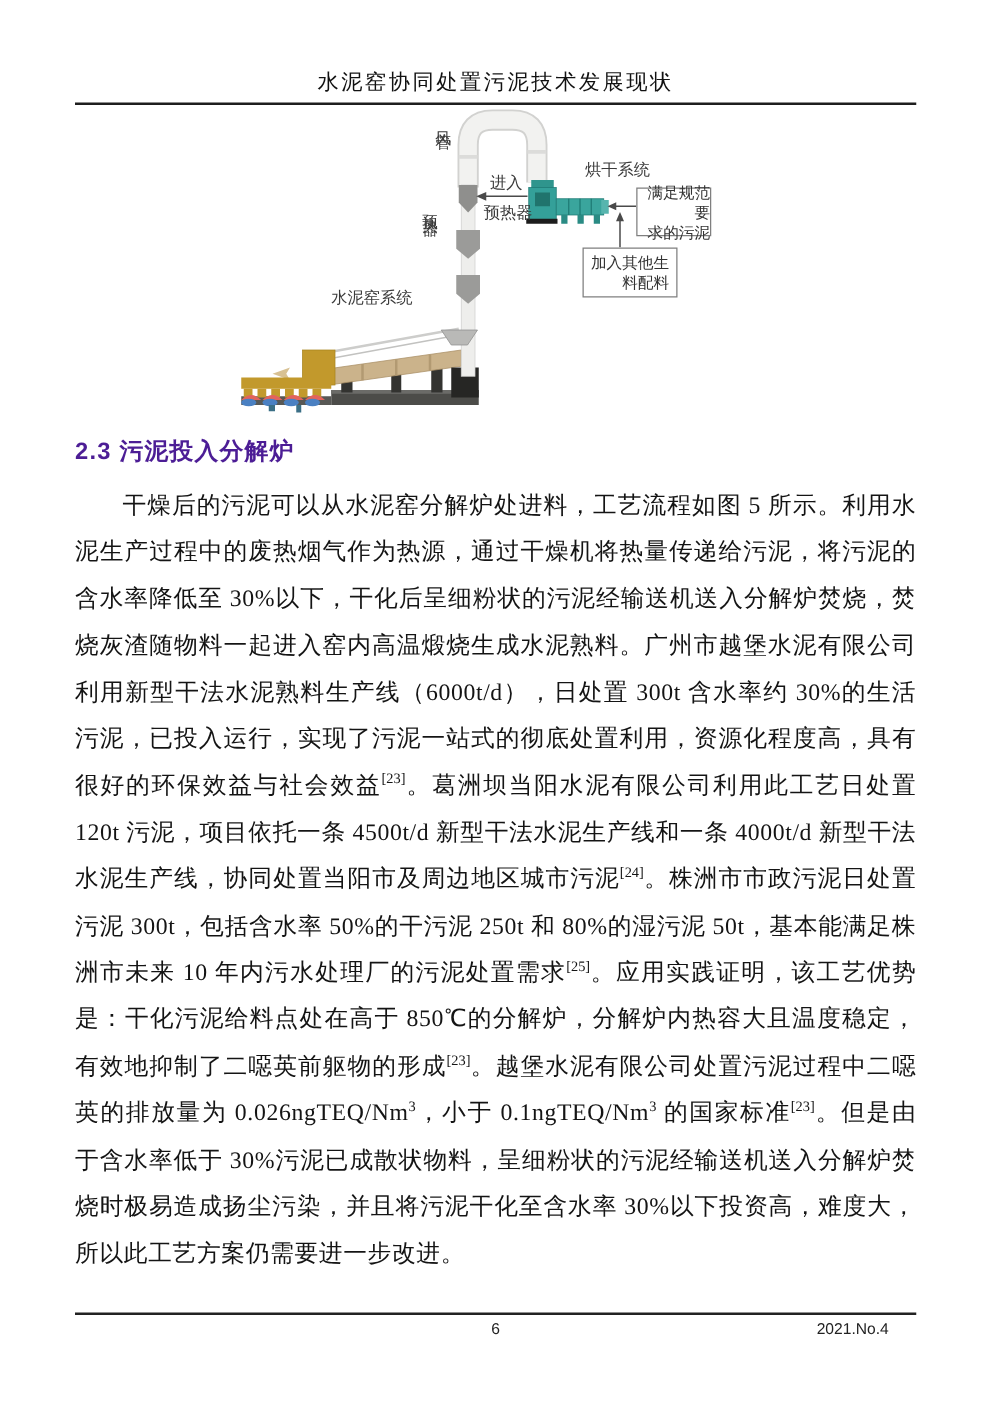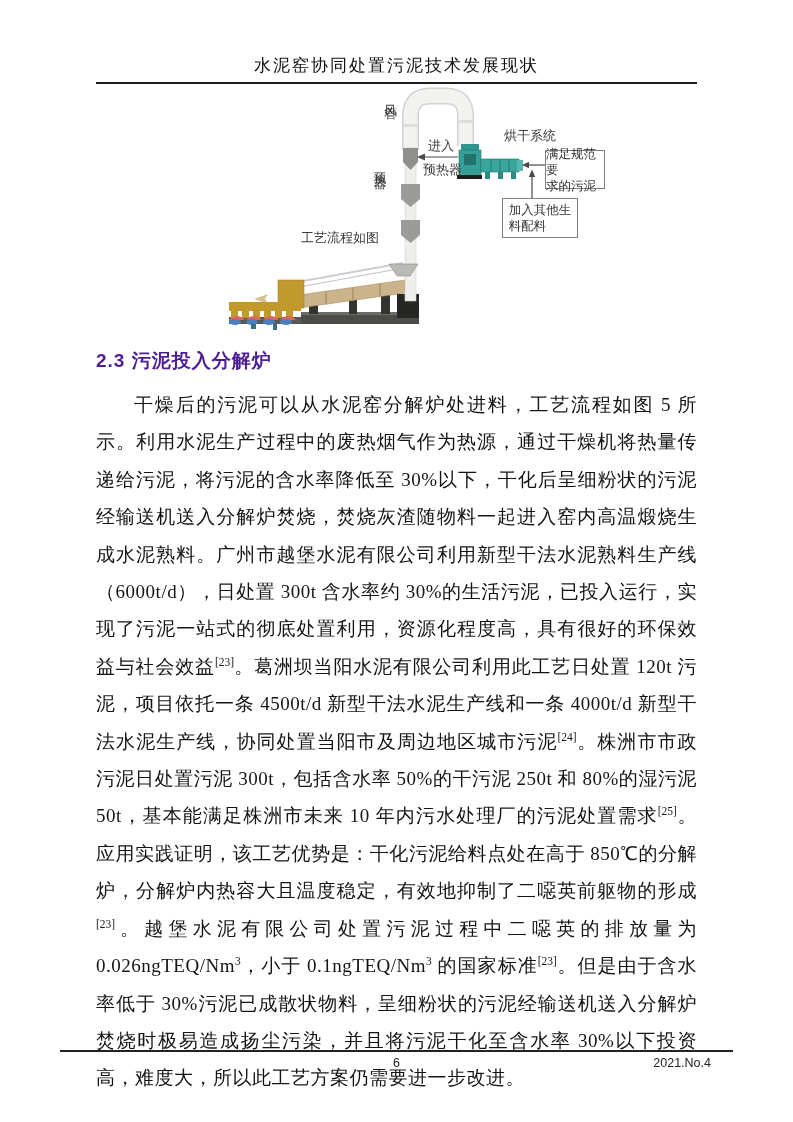--- a/index.html
+++ b/index.html
@@ -6,21 +6,21 @@
   html,body { background:#ffffff; }
   .page {
     position:relative;
     width:793px; height:1122px;
     margin:0 auto;
     background:#ffffff;
     font-family:"Liberation Serif", serif;
     color:#151515;
     overflow:hidden;
   }
-  .content { padding:0 96px; }
+  .content { padding:0 60px; }
 
   
   .header { padding-top:54px; border-bottom:2px solid #1e1e1e; padding-bottom:5px; }
   .header-title {
     text-align:center; font-size:17px; letter-spacing:2px; color:#111;
     font-family:"Liberation Serif", serif;
   }
 
   
   .figure-wrap { position:relative; height:250px; margin-top:2px; }
@@ -29,21 +29,21 @@
   }
   .figure svg { position:absolute; left:0; top:0; }
   .fig-label {
     position:absolute; font-size:13px; color:#3a3a3a;
     font-family:"Liberation Serif", serif; white-space:nowrap;
   }
   .fig-label.vertical { writing-mode:vertical-rl; letter-spacing:3px; }
   .fig-box {
     position:absolute; border:1px solid #7f7f7f; background:#ffffff;
     display:flex; align-items:center; justify-content:center;
-    text-align:left; font-size:12.5px; line-height:16px; color:#333;
+    text-align:right; font-size:12.5px; line-height:16px; color:#333;
     white-space:pre-line; font-family:"Liberation Serif", serif;
   }
   .fig-caption {
     text-align:center; font-weight:bold; font-size:15px; letter-spacing:1px;
     font-family:"Liberation Sans", sans-serif; color:#0d0d0d; margin-top:4px;
   }
 
   
   .section-heading {
     margin-top:12px; font-size:19px; font-weight:bold; letter-spacing:1px;
@@ -148,21 +148,21 @@
           <polygon points="301,79 308,75.8 308,82.2" fill="#4a4a4a"></polygon>
           <line x1="311" y1="112" x2="311" y2="89" stroke="#4a4a4a" stroke-width="1.2"></line>
           <polygon points="311,83.5 307.8,91 314.2,91" fill="#4a4a4a"></polygon>
         </svg>
 
         <div class="fig-label vertical" style="left:160px; top:8px;">风管</div>
         <div class="fig-label" style="left:207px; top:51px;">进入</div>
         <div class="fig-label" style="left:202px; top:75px;">预热器</div>
         <div class="fig-label" style="left:264px; top:41px;margin-left:19px;">烘干系统</div>
         <div class="fig-label vertical" style="left:150px; top:76px; font-size:12.5px;">预热器</div>
-        <div class="fig-label" style="left:80px; top:143px;">工艺流程如图</div>
+        <div class="fig-label" style="left:80px; top:143px;">水泥窑系统</div>
         <div class="fig-box" style="left:324px; top:64px; width:60px; height:39px;">满足规范要
 求的污泥</div>
         <div class="fig-box" style="left:281px; top:112px; width:76px; height:40px;">加入其他生
 料配料</div>
       </div>
     </div>
 
 
     <h2 class="section-heading">2.3 污泥投入分解炉</h2>
 

